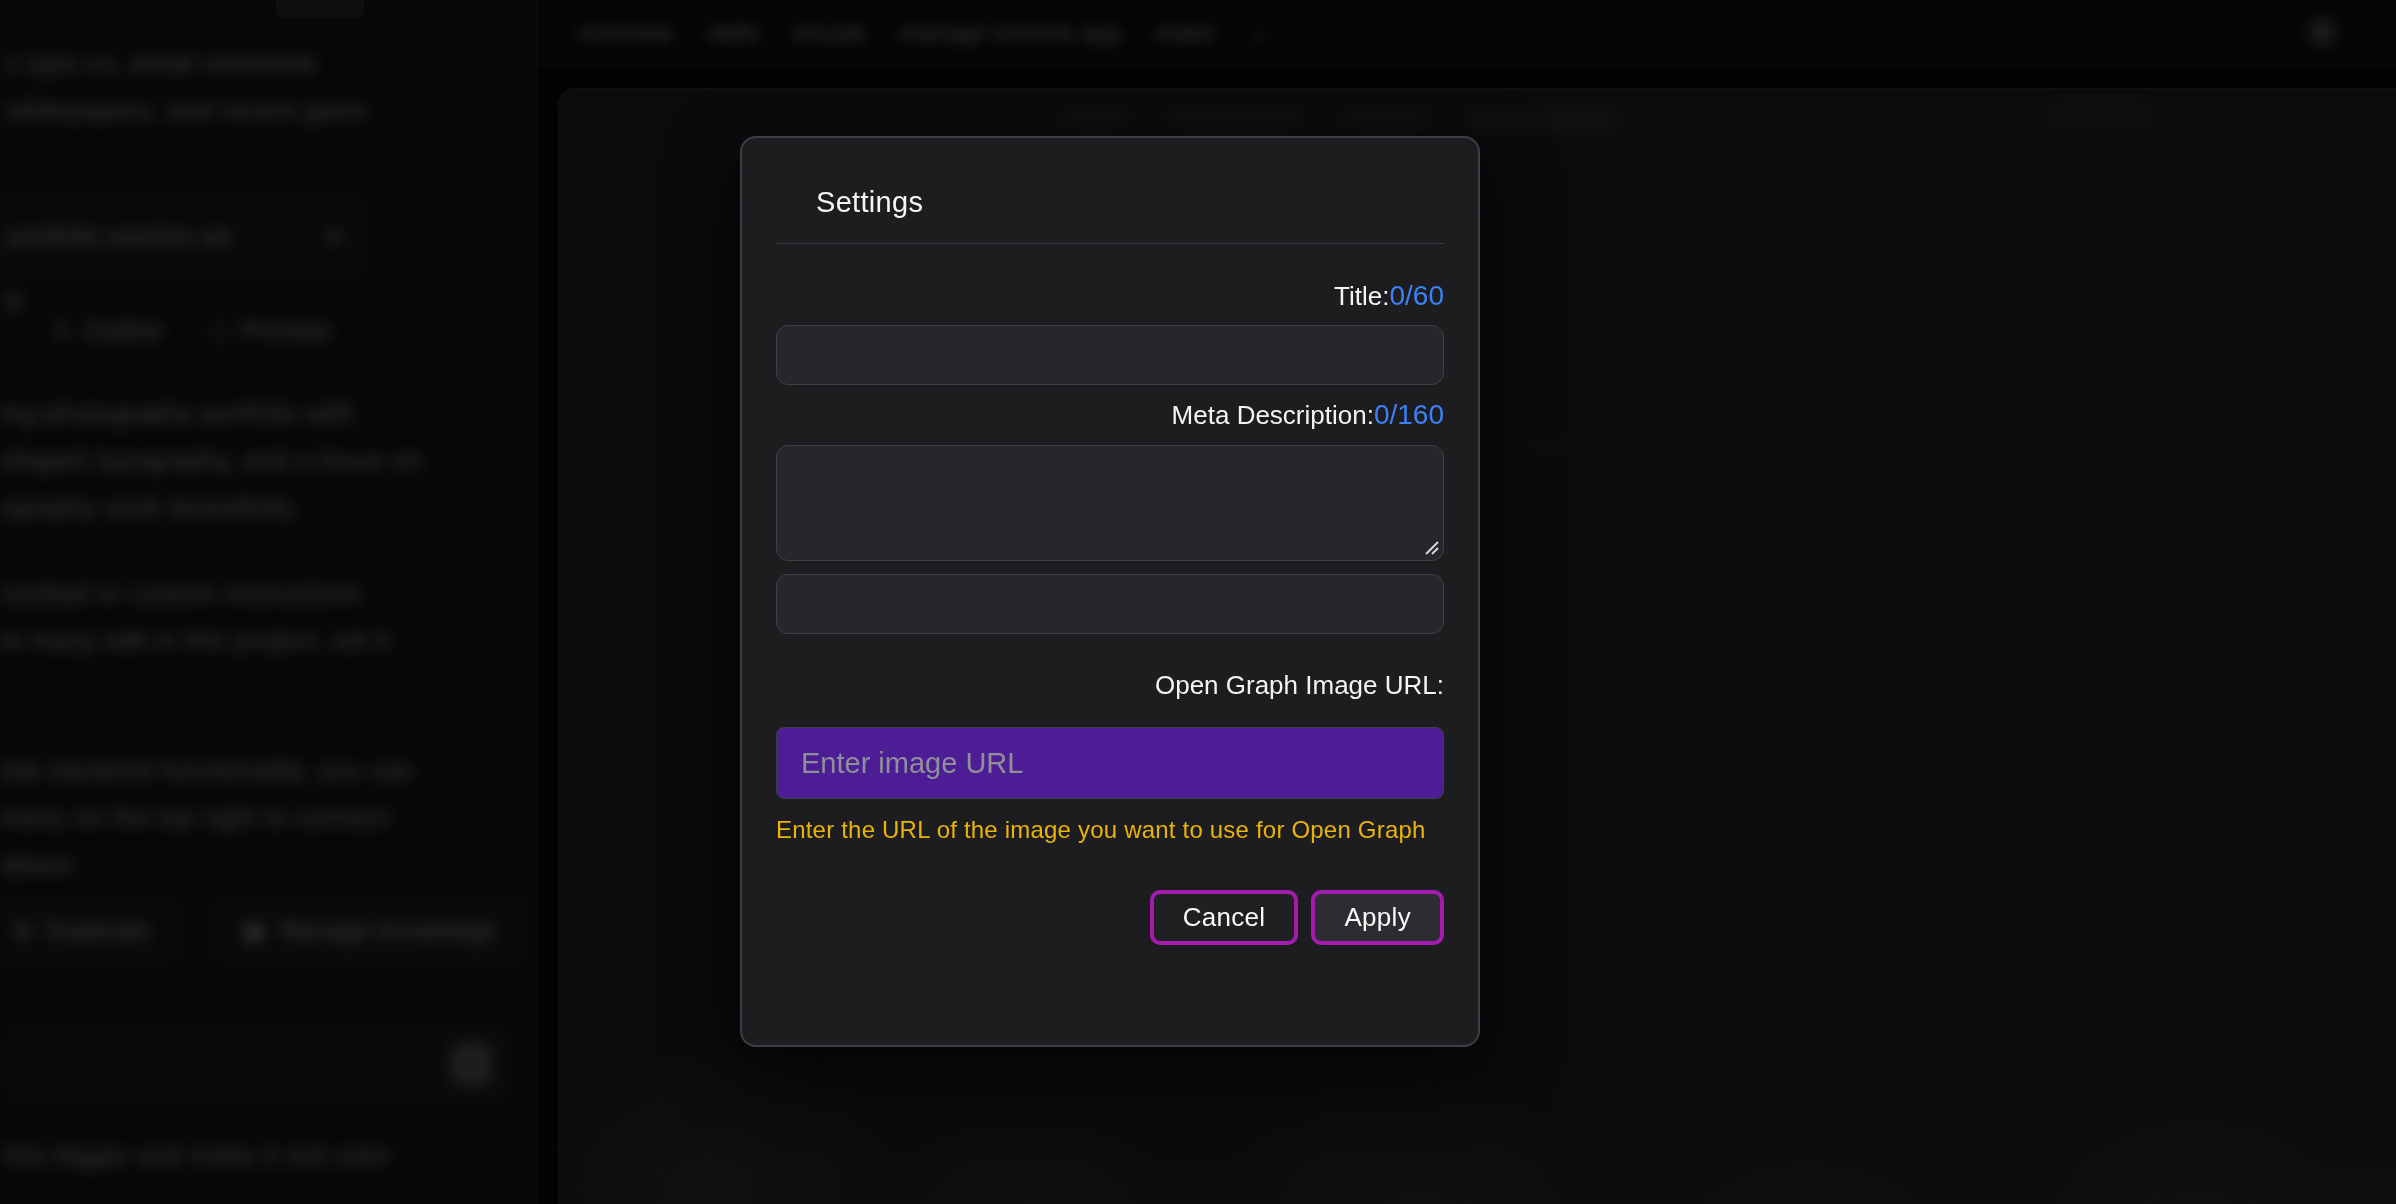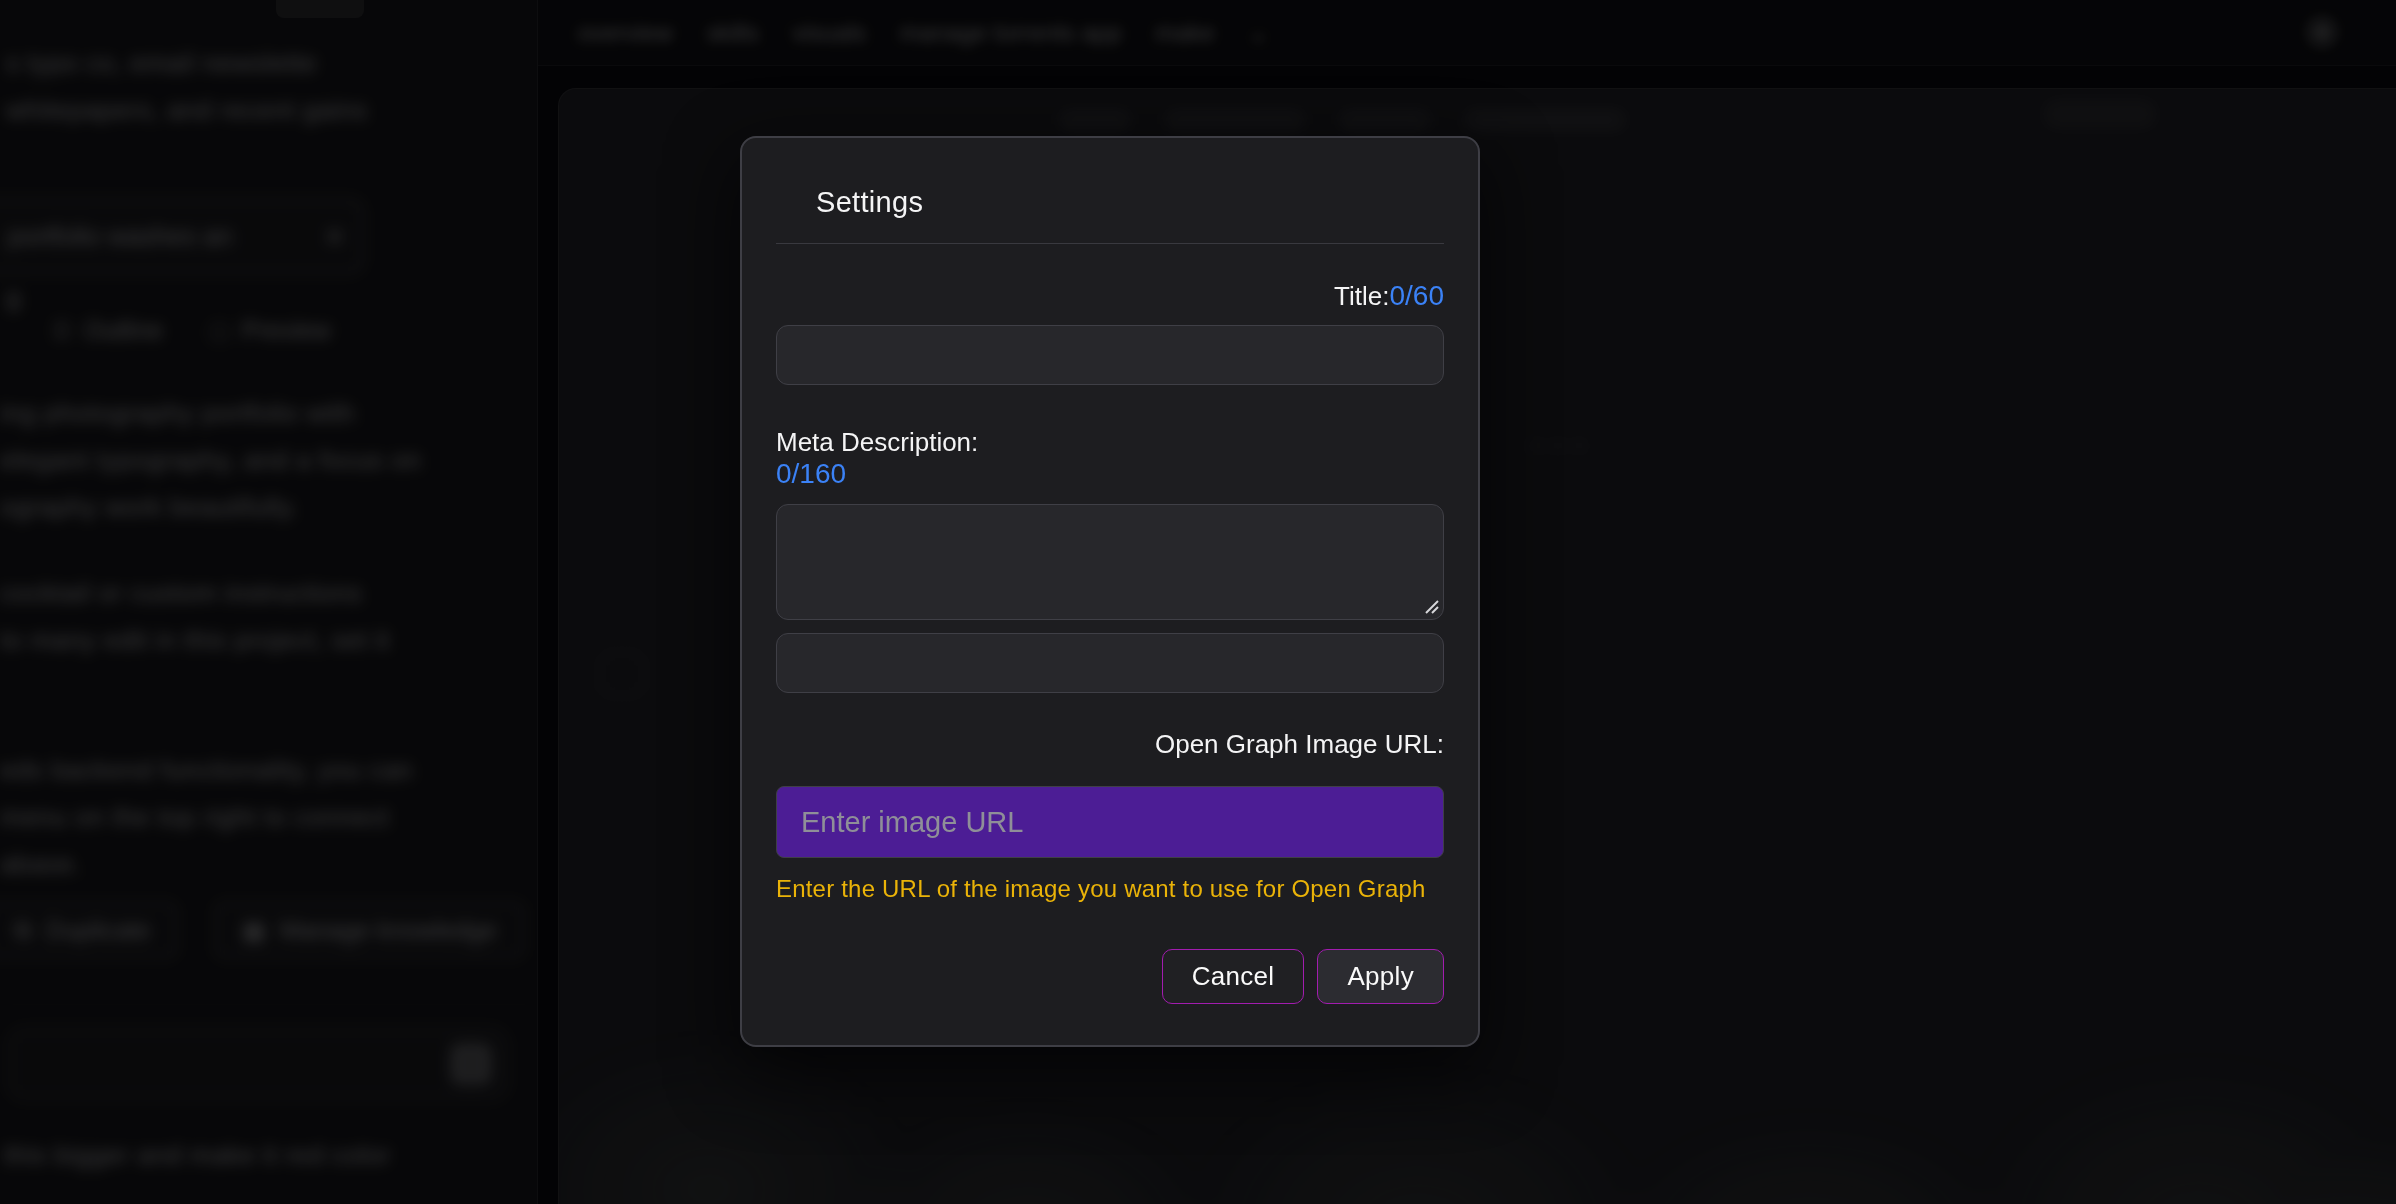--- a/index.html
+++ b/index.html
@@ -97,21 +97,21 @@
     box-shadow:0 24px 70px rgba(0,0,0,0.65);
     padding:0 34px;
   }
   .modal-title { margin:48px 0 0 40px; font-size:29px; font-weight:500; letter-spacing:0.3px; }
   .modal-divider { margin-top:24px; height:1px; background:#39393f; }
 
   .field-row { display:flex; justify-content:flex-end; align-items:baseline; }
   .field-label { font-size:26px; color:#f4f4f5; }
   .field-counter { font-size:28px; color:#3b82f6; }
 
-  .mt-36 { margin-top:36px; } .mt-30 { margin-top:42px;flex-direction:column; } .mt-32 { margin-top:32px; }
+  .mt-36 { margin-top:36px; } .mt-30 { margin-top:14px; } .mt-32 { margin-top:32px; }
 
   .text-input {
     display:block; width:100%; height:60px; margin-top:13px;
     background:#27272b; border:1px solid #3f3f46; border-radius:12px;
     color:#f4f4f5; font-size:26px; padding:0 20px; outline:none;
     font-family:"Liberation Sans", sans-serif;
   }
   .ta-wrap { position:relative; margin-top:14px; }
   .text-area {
     display:block; width:100%; height:116px;
@@ -127,21 +127,21 @@
     color:#f4f4f5; font-size:29px; padding:0 24px; outline:none;
     font-family:"Liberation Sans", sans-serif;
   }
   .text-input::placeholder, .url-input::placeholder, .text-area::placeholder { color:#8f8f98; }
 
   .help-text { margin-top:17px; font-size:24px; color:#eab308; letter-spacing:0.2px; }
 
   .btn-row { margin-top:46px; display:flex; justify-content:flex-end; gap:13px; }
   .btn {
     height:55px; padding:0 29px; border-radius:10px; font-size:26px;
-    color:#fafafa; border:1px solid #a21caf; cursor:pointer;
+    color:#fafafa; border:4px solid #a21caf; cursor:pointer;
     font-family:"Liberation Sans", sans-serif; letter-spacing:0.3px;
     display:flex; align-items:center;
   }
   .btn-cancel { background:#202023; }
   .btn-apply  { background:#2c2c31; }
 </style>
 </head>
 <body>
 
 <div class="bg">

